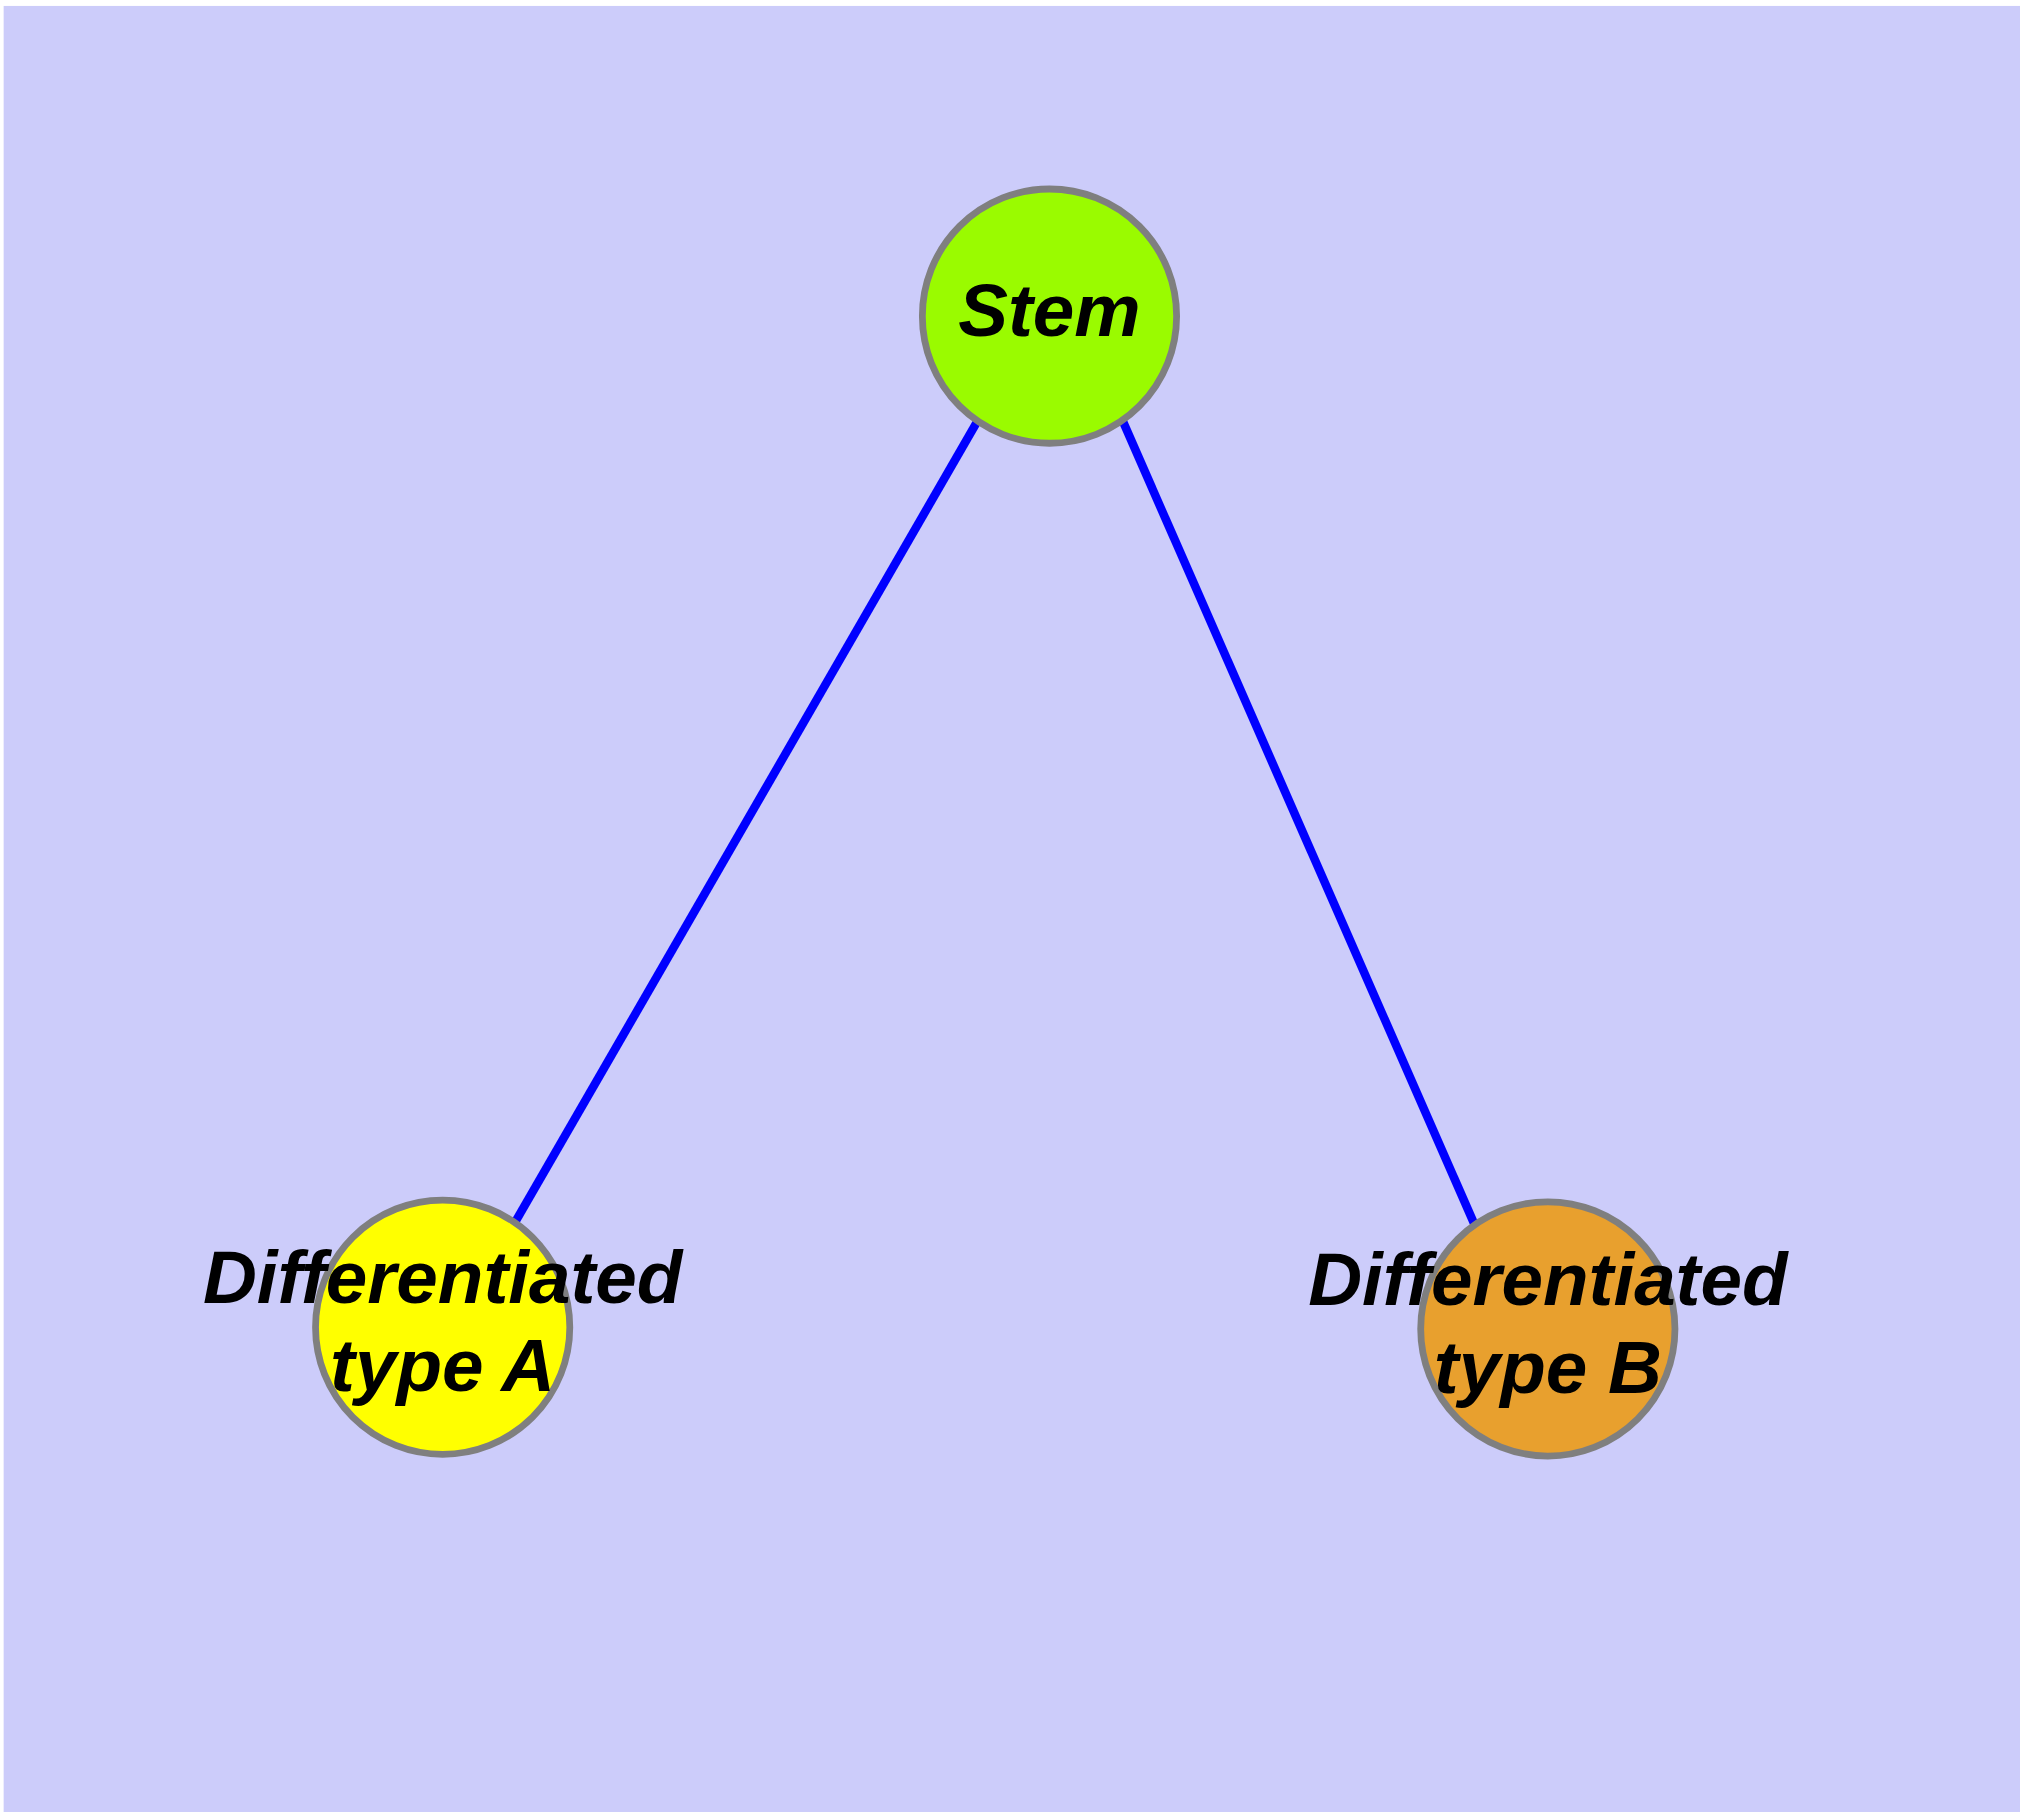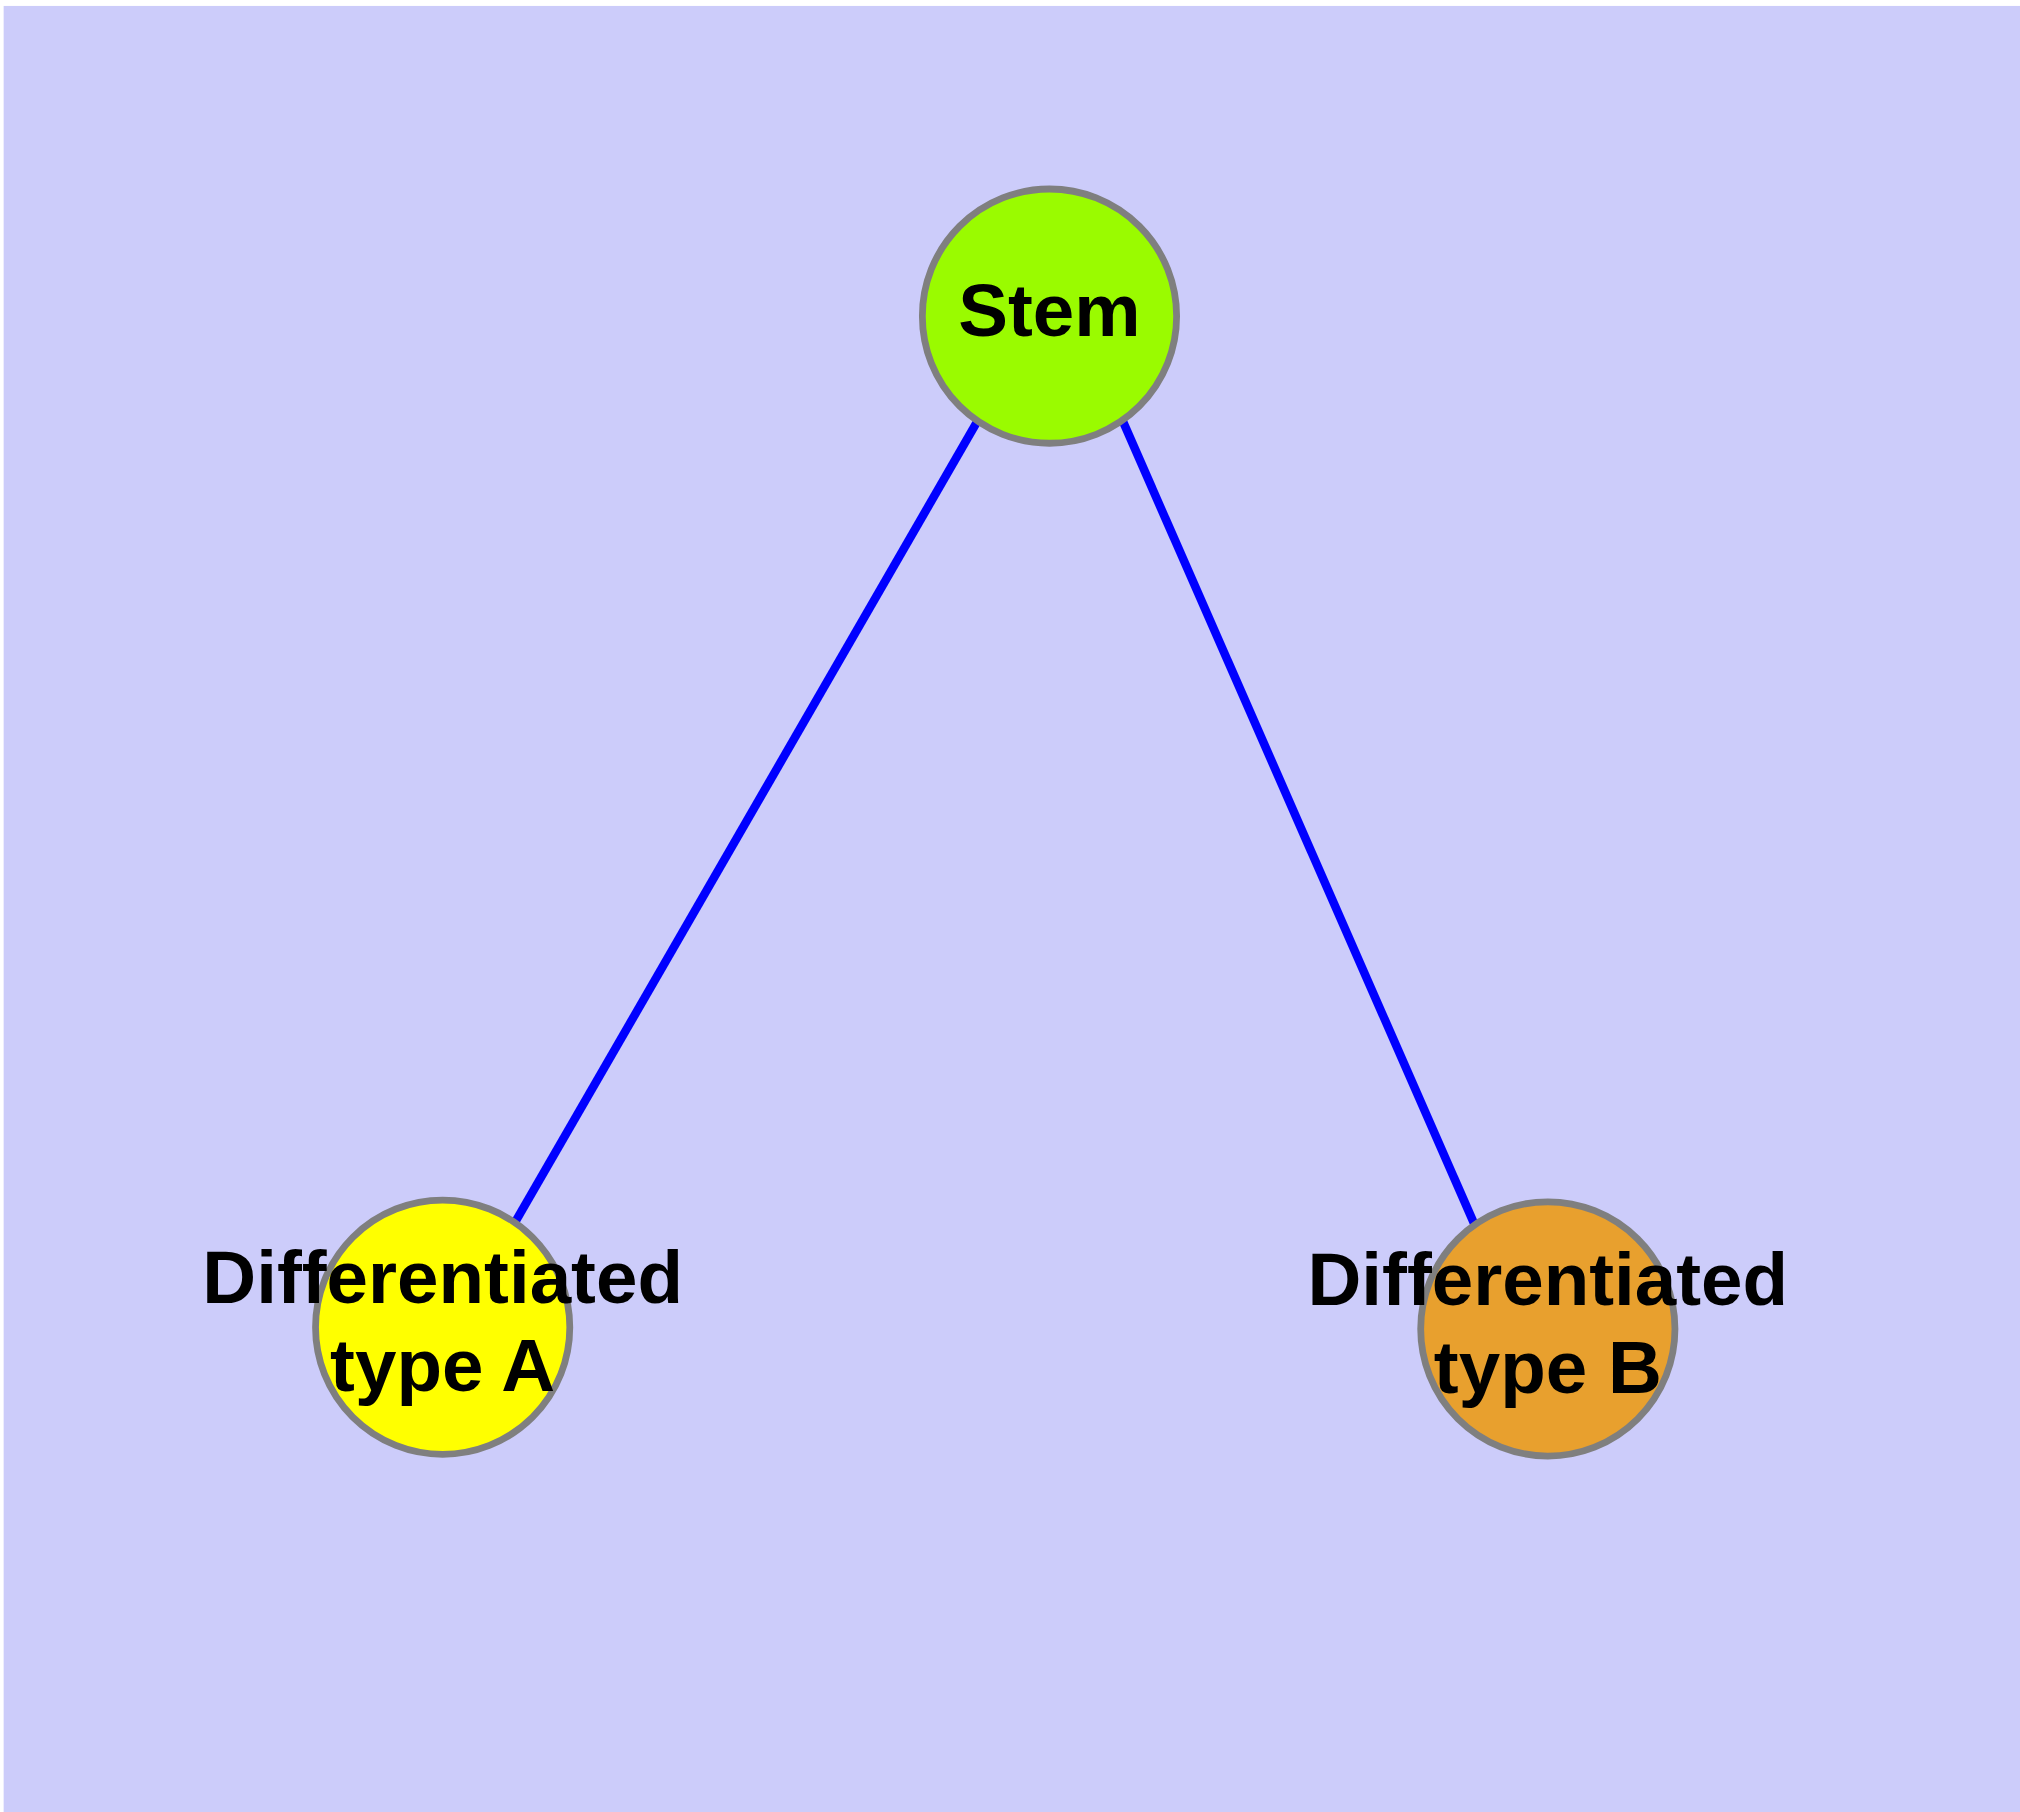--- a/index.html
+++ b/index.html
@@ -33,21 +33,21 @@
     font-weight: bold;
     fill: #000000;
     text-anchor: middle;
     dominant-baseline: middle;
     paint-order: normal;
   }
 </style>
 </head>
 <body>
 
-<div id="canvas" style="background: rgb(255, 255, 255);">
+<div id="canvas" style="background: rgb(255, 255, 255); font-style: italic;">
   <svg id="graph-svg" viewBox="0 0 2384 2138">
     <rect id="bg-rect" x="4" y="7" width="2380" height="2131" fill="#ccccfa"></rect>
 
     <g id="edges-layer">
         <line x1="1153" y1="497" x2="607" y2="1443" stroke="#0000ff" stroke-width="10" stroke-linecap="butt"></line>
         <line x1="1325" y1="498" x2="1740" y2="1446" stroke="#0000ff" stroke-width="10" stroke-linecap="butt"></line>
       </g>
     <g id="nodes-layer">
         <circle cx="1238" cy="373" r="150" fill="#9afb00" stroke="#7f7f7f" stroke-width="8"></circle>
         <circle cx="522" cy="1566" r="150" fill="#ffff00" stroke="#7f7f7f" stroke-width="8"></circle>

